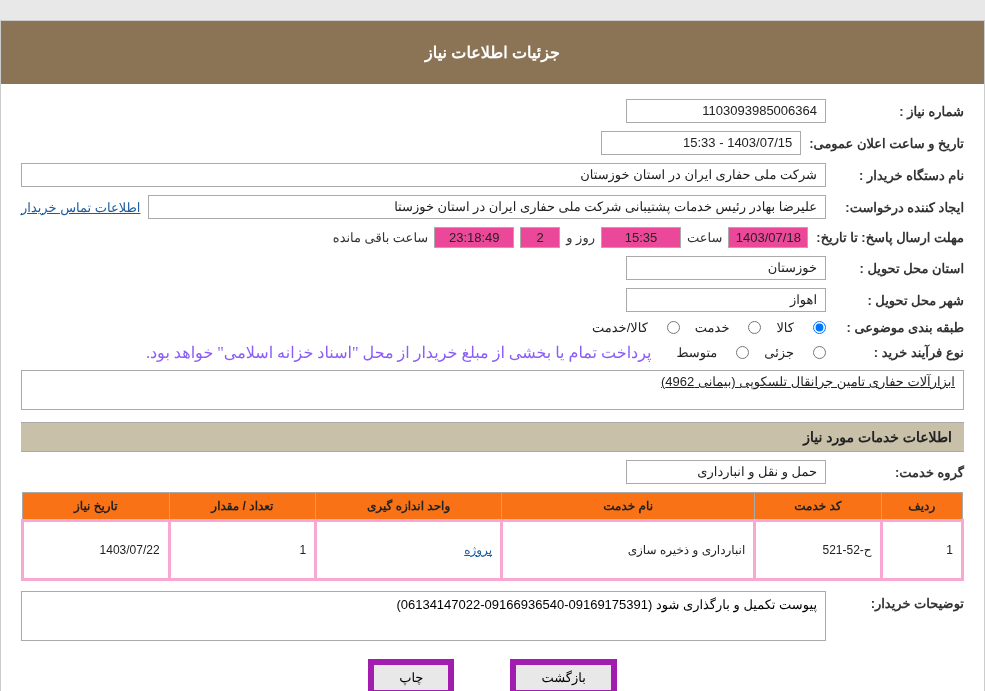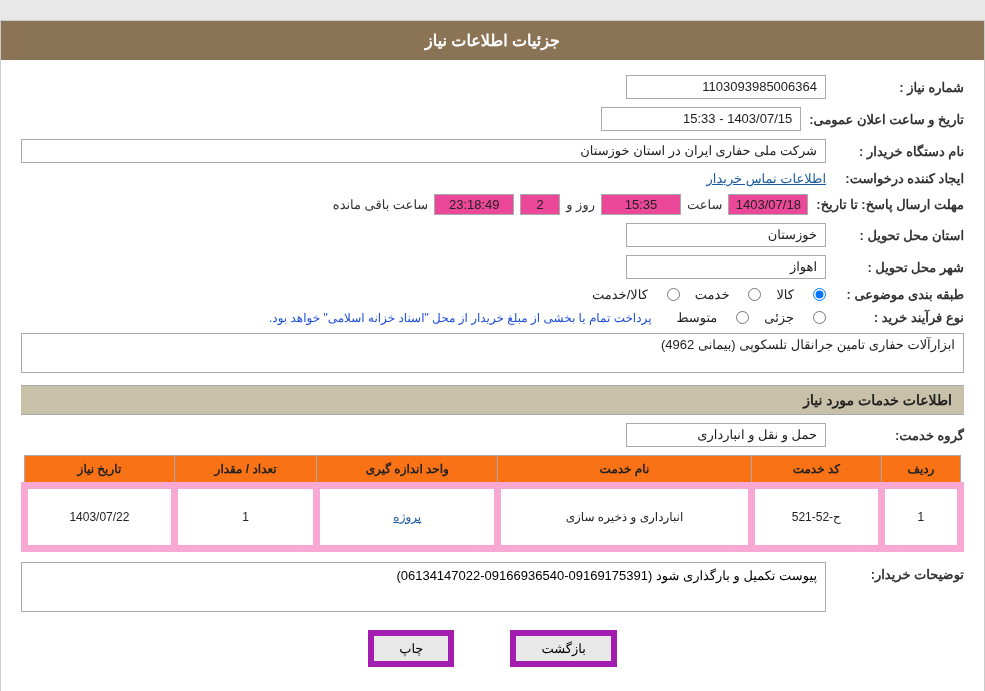--- a/index.html
+++ b/index.html
@@ -13,21 +13,21 @@
     .page-wrapper {
       max-width: 985px;
       margin: 20px auto;
       background: #fff;
       border: 1px solid #ccc;
     }
     .page-header {
       background: #8B7355;
       color: #fff;
       text-align: center;
-      padding: 10px 0;
+      padding: 22px 0;
       font-size: 16px;
       font-weight: bold;
     }
     .content {
       padding: 15px 20px;
     }
     .info-row {
       display: flex;
       align-items: center;
       margin-bottom: 8px;
@@ -113,23 +113,23 @@
       font-size: 12px;
     }
     .services-table th {
       background: #f97316;
       border: 1px solid #aaa;
       padding: 6px 8px;
       text-align: center;
       font-weight: bold;
     }
     .services-table td {
-      border: 7px solid #f9a8d4;
+      border: 3px solid #f9a8d4;
       padding: 21px 8px;
-      text-align: center;
+      text-align: right;
     }
     .services-table td.link-blue {
       color: #1a5ba1;
       text-decoration: underline;
       cursor: pointer;
     }
     .buttons-row {
       display: flex;
       justify-content: center;
       gap: 15px;
@@ -171,20 +171,21 @@
       <div class="info-value-box medium">1403/07/15 - 15:33</div>
     </div>
 
     <div class="info-row">
       <span class="info-label">نام دستگاه خریدار :</span>
       <div class="info-value-box wide">شرکت ملی حفاری ایران در استان خوزستان</div>
     </div>
 
     <div class="info-row">
       <span class="info-label">ایجاد کننده درخواست:</span>
+      <div class="info-value-box" style="flex:1; min-width:200px;">علیرضا بهادر رئیس خدمات پشتیبانی شرکت ملی حفاری ایران در استان خوزستا</div>
       <span class="link-blue">اطلاعات تماس خریدار</span>
     </div>
 
     <div class="info-row">
       <span class="info-label">مهلت ارسال پاسخ: تا تاریخ:</span>
       <div class="inline-fields">
         <div class="time-box">1403/07/18</div>
         <span class="small-label">ساعت</span>
         <div class="time-box">15:35</div>
         <span class="small-label">روز و</span>
@@ -226,26 +227,26 @@
       <span class="info-label">نوع فرآیند خرید :</span>
       <div class="radio-group">
         <div class="radio-item">
           <input type="radio" name="process" style="">
           <span>جزئی</span>
         </div>
         <div class="radio-item">
           <input type="radio" name="process" style="">
           <span>متوسط</span>
         </div>
-        <span style="font-size:12px; color:#1d4ed8; margin-right:10px;">پرداخت تمام یا بخشی از مبلغ خریدار از محل "اسناد خزانه اسلامی" خواهد بود.</span>
-      </div>
-    </div>
-
-    <div class="info-row">
-      <div class="info-value-box wide" style="min-height:40px; direction:rtl; text-align:right;">ابزارآلات حفاری تامین جرانقال تلسکوپی (بیمانی 4962)</div>
+        <span style="font-size:16px; color:#8b5cf6; margin-right:10px;font-family:Liberation Serif, serif;">پرداخت تمام یا بخشی از مبلغ خریدار از محل "اسناد خزانه اسلامی" خواهد بود.</span>
+      </div>
+    </div>
+
+    <div class="info-row">
+      <div class="info-value-box wide" style="min-height:40px; direction:rtl; text-align:right;text-decoration:underline;">ابزارآلات حفاری تامین جرانقال تلسکوپی (بیمانی 4962)</div>
     </div>
 
     <div class="section-title">اطلاعات خدمات مورد نیاز</div>
 
     <div class="info-row">
       <span class="info-label">گروه خدمت:</span>
       <div class="info-value-box medium">حمل و نقل و انبارداری</div>
     </div>
 
     <table class="services-table">

